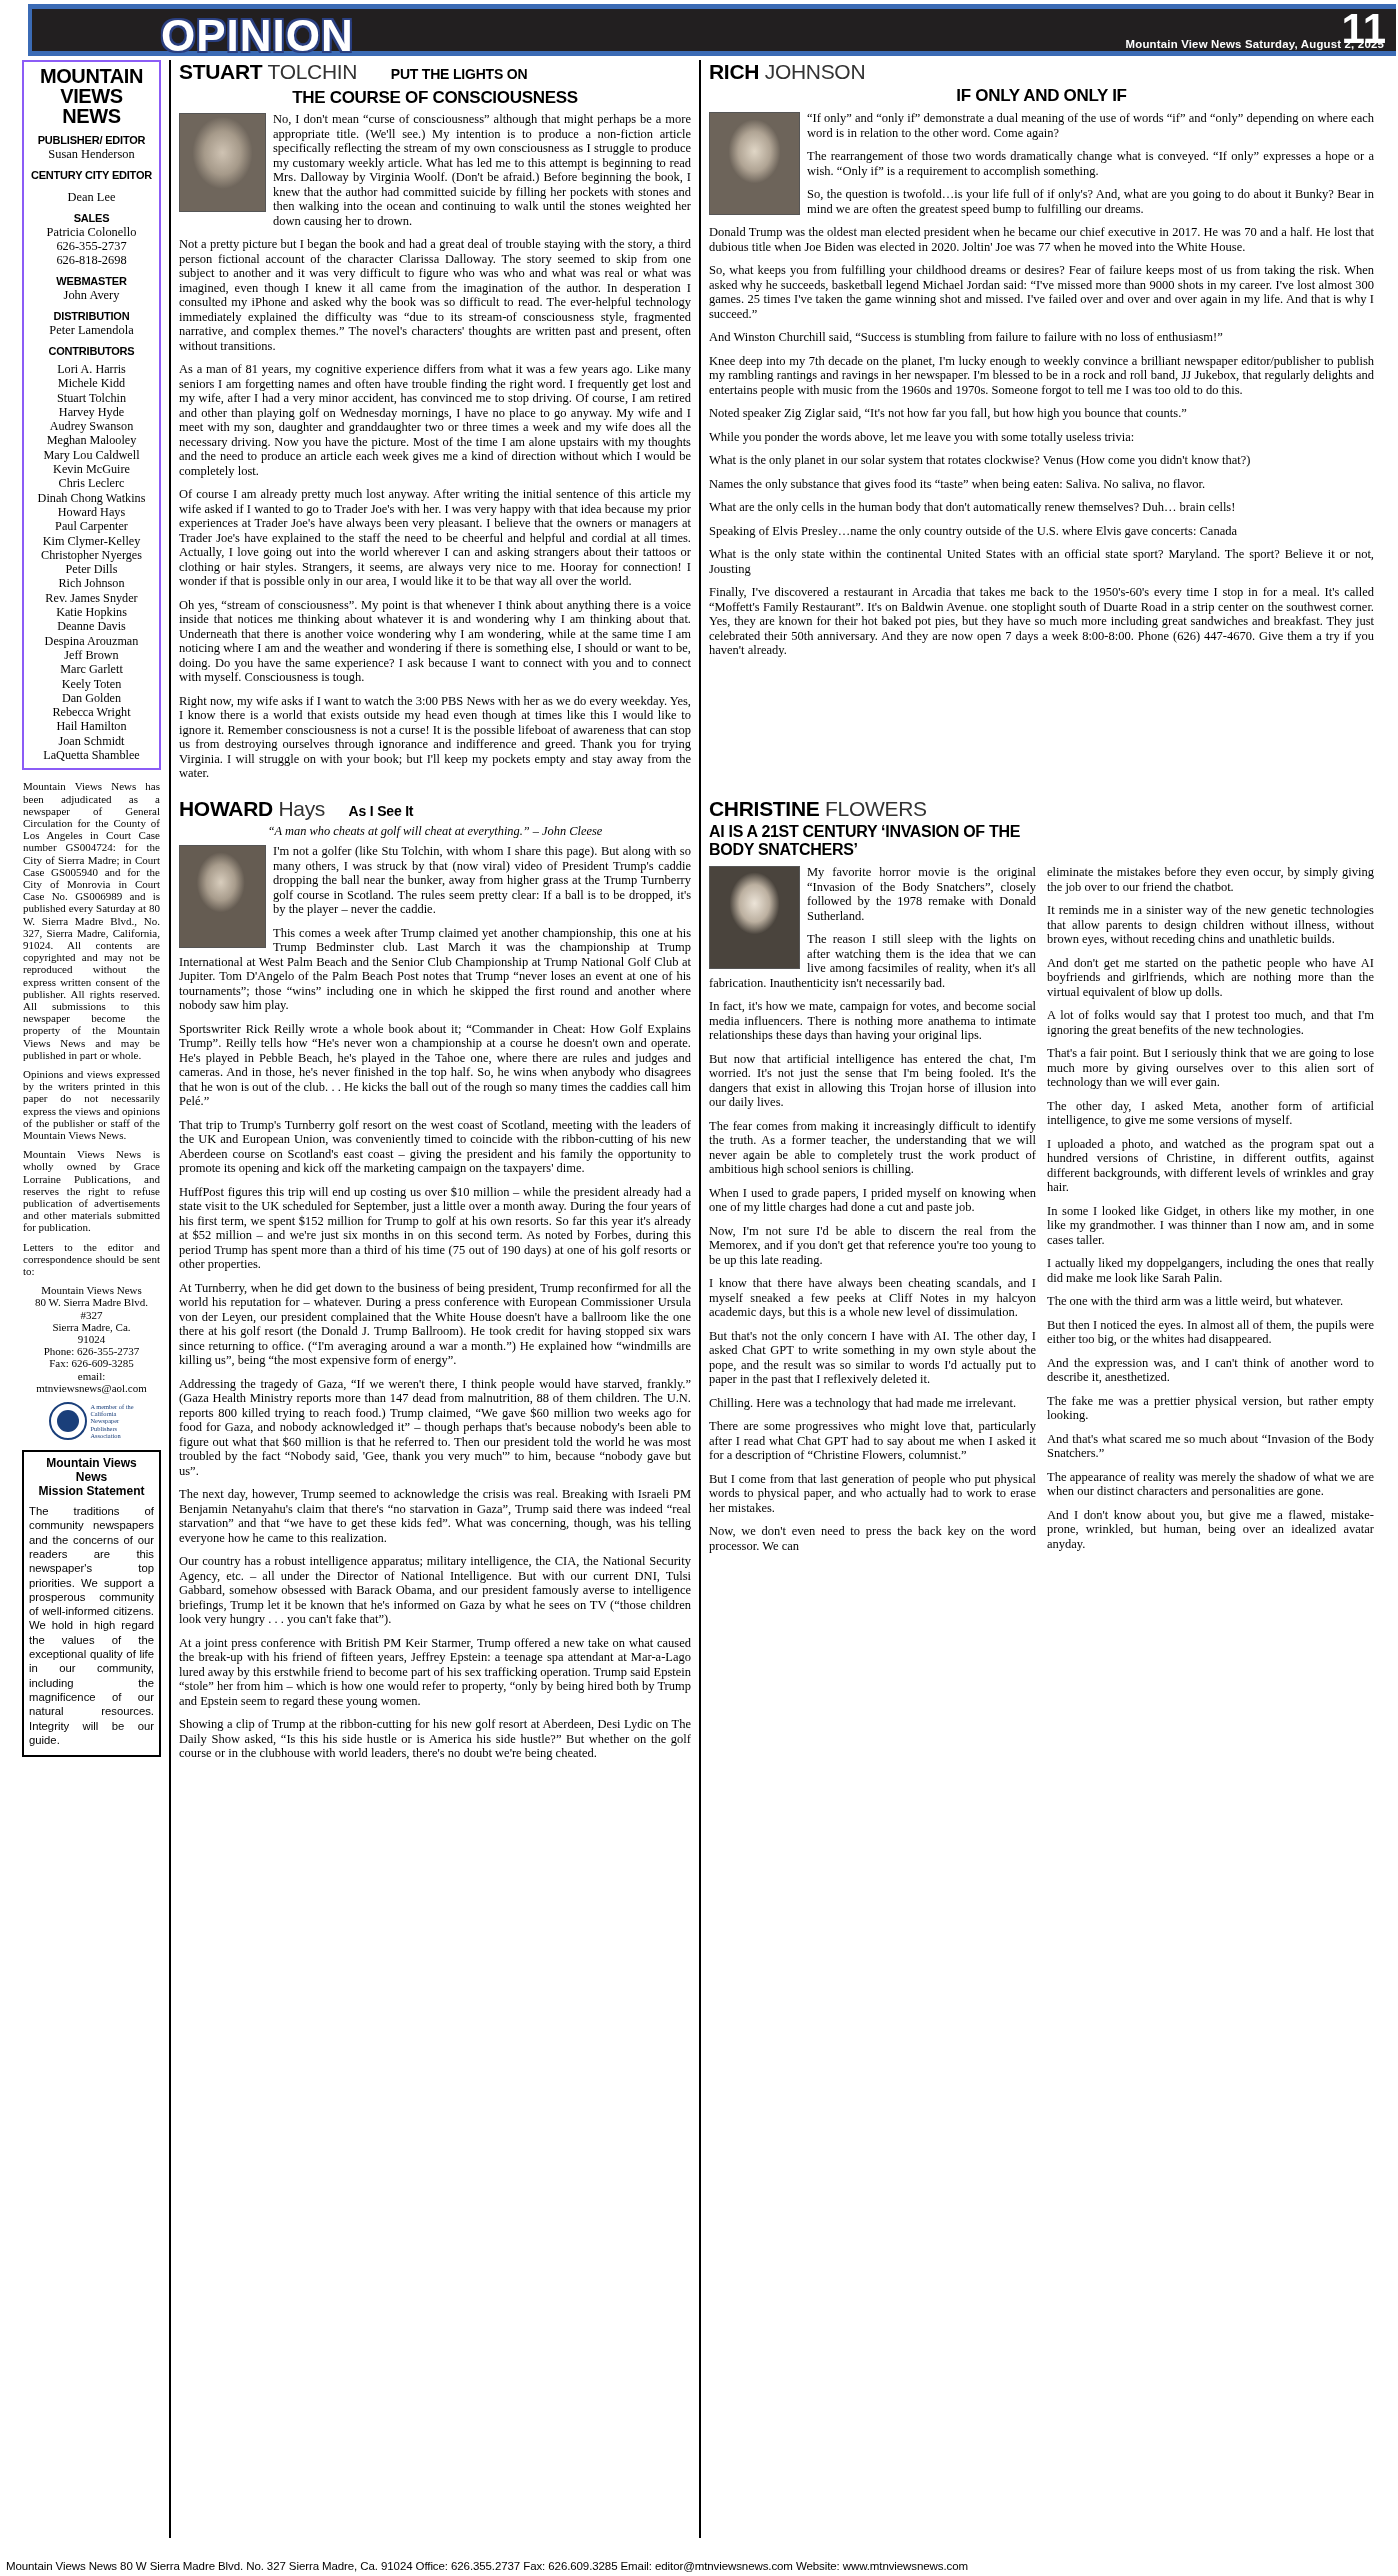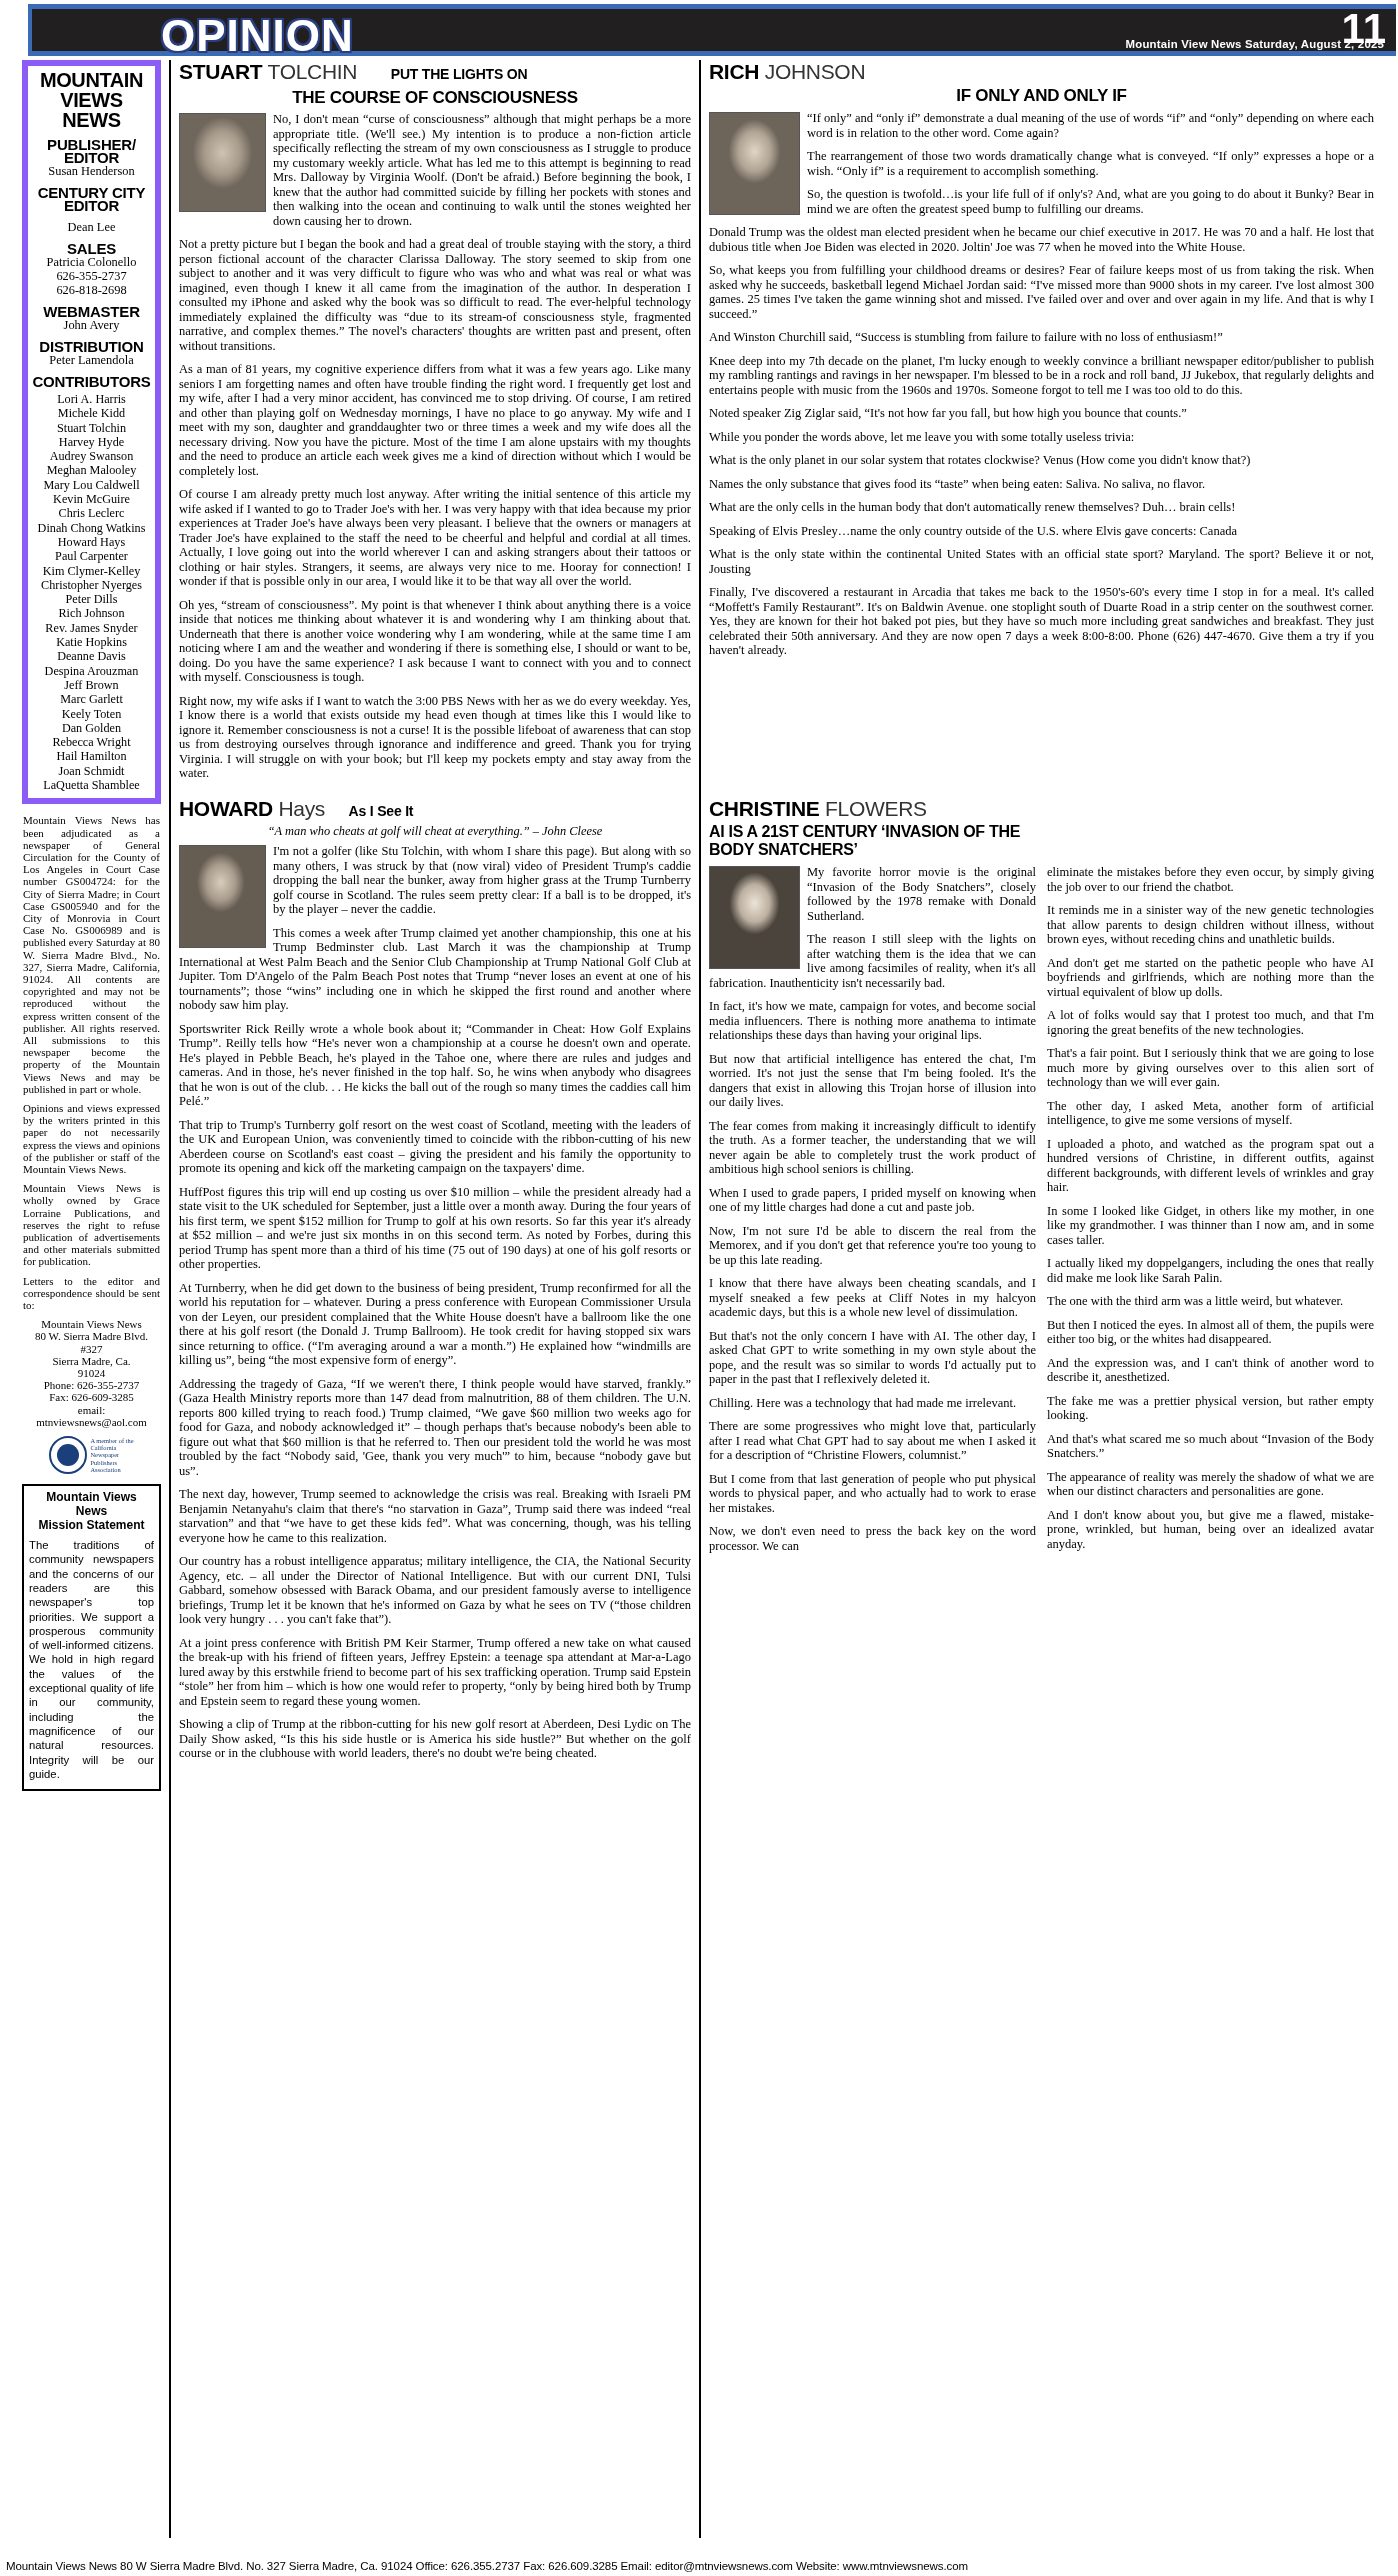--- a/index.html
+++ b/index.html
@@ -66,35 +66,35 @@
     width: 1374px; height: 2483px;
   }
 
   
   .col-staff {
     position: absolute;
     left: 10px; top: 0;
     width: 139px;
   }
   .staffbox {
-    border: 6px solid #8b5cf6;
+    border: 2px solid #8b5cf6;
     padding: 4px 3px 6px 3px;
     text-align: center;
   }
   .paper-name {
     font-family: "Liberation Sans", sans-serif;
     font-weight: bold;
     font-size: 20px;
     line-height: 20px;
     letter-spacing: -0.4px;
   }
   .staff-head {
     font-family: "Liberation Sans", sans-serif;
     font-weight: bold;
-    font-size: 15px;
+    font-size: 11px;
     line-height: 13px;
     margin-top: 8px;
     letter-spacing: -0.2px;
   }
   .staff-name {
     font-family: "Liberation Serif", serif;
     font-size: 12.4px;
     line-height: 14px;
   }
   .contrib-list {

